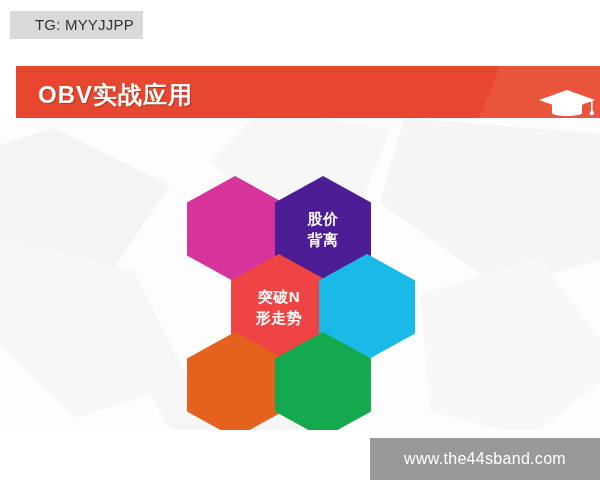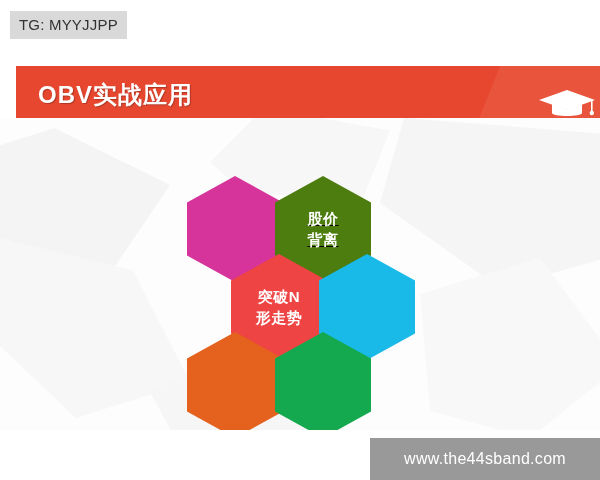--- a/index.html
+++ b/index.html
@@ -17,21 +17,21 @@
 
   
   .tg-tag {
     position: absolute;
     left: 10px;
     top: 11px;
     background: #d9d9d9;
     color: #333333;
     font-size: 15px;
     line-height: 15px;
-    padding: 6px 9px 7px 9px;
+    padding: 6px 9px 7px 25px;
     letter-spacing: 0.2px;
     z-index: 40;
   }
 
   
   .slide {
     position: absolute;
     left: 0;
     top: 50px;
     width: 600px;
@@ -188,21 +188,21 @@
     <div class="poly p2"></div>
     <div class="poly p3"></div>
     <div class="poly p4"></div>
     <div class="poly p5"></div>
     <div class="poly p6"></div>
 
     <div class="hex-wrap">
       <div class="hex hex-a" style="background: rgb(214, 52, 154);">
         <div class="hex-label"></div>
       </div>
-      <div class="hex hex-b" style="background: #4d7c0f; text-decoration: underline;">
+      <div class="hex hex-b" style="background: #4c1d95;">
         <div class="hex-label">
           <span>股价</span><br>
           <span>背离</span>
         </div>
       </div>
       <div class="hex hex-c" style="background: #ef4444;">
         <div class="hex-label">
           <span>突破N</span><br>
           <span>形走势</span>
         </div>

